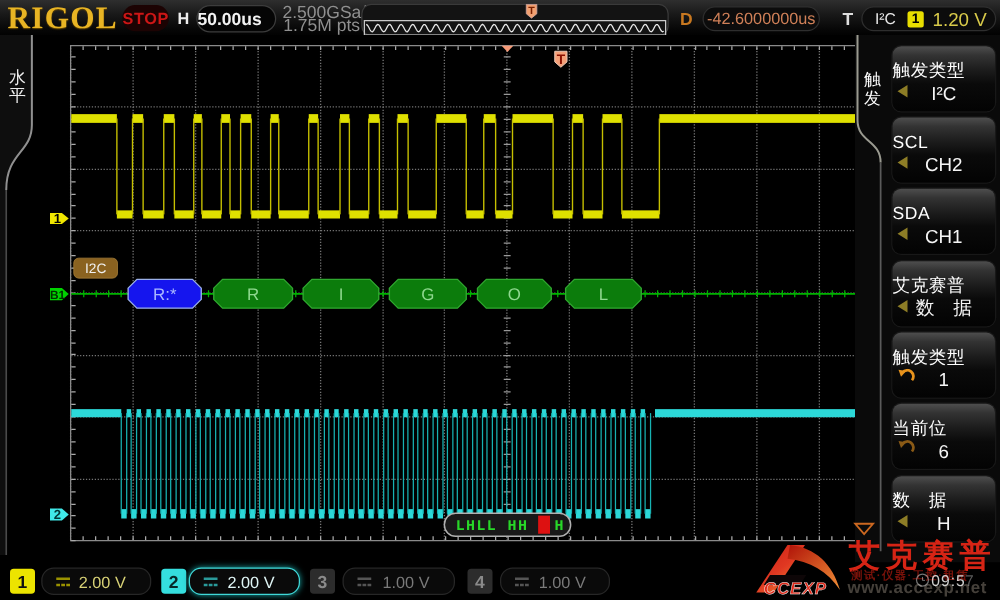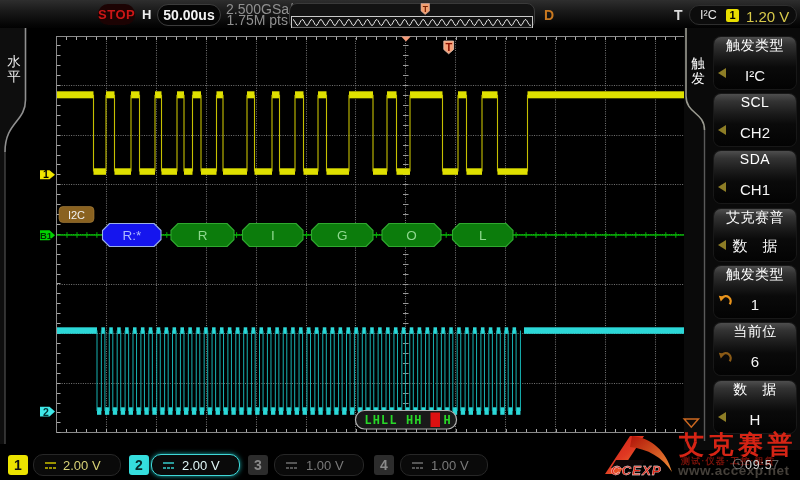--- a/index.html
+++ b/index.html
@@ -1,54 +1,56 @@
 <!DOCTYPE html>
 <html><head><meta charset="utf-8">
 <style>
 *{margin:0;padding:0;box-sizing:border-box}
 body{width:800px;height:480px;background:#000;font-family:"Liberation Sans",sans-serif;position:relative;overflow:hidden}
 #topbar{position:absolute;left:0;top:0;width:800px;height:30px;background:linear-gradient(180deg,#2e2e2e 0%,#181818 40%,#060606 80%,#000 100%)}
 #logo{position:absolute;left:6px;top:1px;font-family:"Liberation Serif",serif;font-weight:bold;font-size:25px;letter-spacing:1px;color:#e8b424;text-shadow:0 1px 1px #6a4a00}
 #stopbox{position:absolute;left:98px;top:4px;width:37px;height:21px;background:#1c0303;border-radius:10px;color:#cc1616;font-weight:bold;font-size:13px;text-align:center;line-height:21px;letter-spacing:0.5px}
 #hlab{position:absolute;left:142px;top:7px;color:#eee;font-weight:bold;font-size:13px}
-#hbox{position:absolute;left:157px;top:4px;width:64px;height:22px;background:#050505;border:1px solid #3c3c3c;border-radius:11px;color:#f2f2f2;font-size:14px;font-weight:bold;text-align:center;line-height:20px}
+#hbox{position:absolute;left:157px;top:4px;width:64px;height:22px;background:#050505;border:1px solid #3c3c3c;border-radius:11px;color:#f2f2f2;font-size:14px;font-weight:bold;line-height:20px}
 #rate{position:absolute;left:226px;top:4px;width:62px;color:#909090;font-size:14px;text-align:right;line-height:10.5px}
 #membar{position:absolute;left:289px;top:3px;width:246px;height:26px;background:#131313;border:1px solid #3a3a3a;border-radius:8px}
 #dlab{position:absolute;left:544px;top:7px;color:#c87820;font-weight:bold;font-size:14px}
 #dbox{position:absolute;left:562px;top:5px;width:94px;height:20px;background:#0c0c0c;border:1px solid #2e2e2e;border-radius:10px;color:#d08058;font-size:13px;text-align:center;line-height:18px}
 #tlab{position:absolute;left:674px;top:7px;color:#ddd;font-weight:bold;font-size:14px}
 #tbox{position:absolute;left:689px;top:5px;width:108px;height:20px;background:#0c0c0c;border:1px solid #2e2e2e;border-radius:10px}
 #tbox .i2c{position:absolute;left:10px;top:2px;color:#e8e8e8;font-size:12.5px}
 #tbox .ch1t{position:absolute;left:36px;top:2.5px;width:13px;height:13px;background:#e8de00;border-radius:2px;color:#000;font-weight:bold;font-size:11px;text-align:center;line-height:13px}
 #tbox .tv{position:absolute;left:56px;top:2px;color:#d8ca4a;font-size:15px}
 .mbtn{position:absolute;left:714px;width:82px;height:52px;border-radius:7px;background:linear-gradient(180deg,#4e4e4e 0%,#333 14%,#1b1b1b 38%,#0a0a0a 58%,#030303 100%);box-shadow:0 0 0 1px #181818}
-.mbtn .lab{position:absolute;top:0;left:0;width:100%;text-align:center;color:#fff;font-size:14px;letter-spacing:0.5px}
+.mbtn .lab{position:absolute;top:11px;left:0;width:100%;text-align:left;color:#fff;font-size:14px;letter-spacing:0.5px}
 .mbtn .val{position:absolute;bottom:5px;left:0;width:100%;text-align:center;color:#f5f5f5;font-size:15px}
 .mbtn .tri{position:absolute;left:4px;bottom:11px;width:0;height:0;border-top:5.5px solid transparent;border-bottom:5.5px solid transparent;border-right:8px solid #8d7d26}
 #botbar{position:absolute;left:0;top:450px;width:800px;height:30px;background:#000}
 .chtile{position:absolute;top:5px;width:20px;height:20px;border-radius:3px;font-weight:bold;font-size:14px;text-align:center;line-height:20px}
 .chbox{position:absolute;top:4px;height:22px;background:#0a0a0a;border:1px solid #272727;border-radius:10px;color:#ccc;font-size:13px}
 .cpl{position:absolute;left:11px;top:7px;width:11px;height:8px}
 .cpl .l1{position:absolute;left:0;top:0;width:11px;height:2px}
 .cpl .d1{position:absolute;top:5px;width:2.5px;height:2px}
 </style></head><body>
 <div id="topbar">
+<div id="logo">RIGOL</div>
 <div id="stopbox">STOP</div>
 <div id="hlab">H</div>
 <div id="hbox">50.00us</div>
 <div id="rate">2.500GSa/s<br>1.75M pts</div>
 <div id="membar">
       <svg width="246" height="26" style="position:absolute;left:-1px;top:-1px">
         <rect x="2.5" y="13.5" width="241" height="11.5" fill="none" stroke="#c9c9c9" stroke-width="1"></rect>
         <polyline points="4.0,16.5 5.0,17.2 6.0,18.8 7.0,20.8 8.0,22.2 9.0,22.4 10.0,21.3 11.0,19.4 12.0,17.6 13.0,16.6 14.0,16.8 15.0,18.3 16.0,20.3 17.0,21.9 18.0,22.5 19.0,21.8 20.0,20.1 21.0,18.1 22.0,16.7 23.0,16.6 24.0,17.7 25.0,19.7 26.0,21.5 27.0,22.5 28.0,22.1 29.0,20.6 30.0,18.7 31.0,17.0 32.0,16.5 33.0,17.3 34.0,19.0 35.0,21.0 36.0,22.3 37.0,22.4 38.0,21.2 39.0,19.2 40.0,17.4 41.0,16.5 42.0,16.9 43.0,18.5 44.0,20.4 45.0,22.0 46.0,22.5 47.0,21.6 48.0,19.9 49.0,17.9 50.0,16.7 51.0,16.7 52.0,17.9 53.0,19.9 54.0,21.6 55.0,22.5 56.0,22.0 57.0,20.4 58.0,18.5 59.0,16.9 60.0,16.5 61.0,17.4 62.0,19.2 63.0,21.2 64.0,22.4 65.0,22.3 66.0,21.0 67.0,19.0 68.0,17.3 69.0,16.5 70.0,17.0 71.0,18.7 72.0,20.6 73.0,22.1 74.0,22.5 75.0,21.5 76.0,19.7 77.0,17.7 78.0,16.6 79.0,16.7 80.0,18.1 81.0,20.1 82.0,21.8 83.0,22.5 84.0,21.9 85.0,20.3 86.0,18.3 87.0,16.8 88.0,16.6 89.0,17.6 90.0,19.4 91.0,21.3 92.0,22.4 93.0,22.2 94.0,20.8 95.0,18.8 96.0,17.2 97.0,16.5 98.0,17.2 99.0,18.8 100.0,20.8 101.0,22.2 102.0,22.4 103.0,21.3 104.0,19.4 105.0,17.6 106.0,16.6 107.0,16.8 108.0,18.3 109.0,20.3 110.0,21.9 111.0,22.5 112.0,21.8 113.0,20.1 114.0,18.1 115.0,16.7 116.0,16.6 117.0,17.7 118.0,19.7 119.0,21.5 120.0,22.5 121.0,22.1 122.0,20.6 123.0,18.7 124.0,17.0 125.0,16.5 126.0,17.3 127.0,19.0 128.0,21.0 129.0,22.3 130.0,22.4 131.0,21.2 132.0,19.2 133.0,17.4 134.0,16.5 135.0,16.9 136.0,18.5 137.0,20.4 138.0,22.0 139.0,22.5 140.0,21.6 141.0,19.9 142.0,17.9 143.0,16.7 144.0,16.7 145.0,17.9 146.0,19.9 147.0,21.6 148.0,22.5 149.0,22.0 150.0,20.4 151.0,18.5 152.0,16.9 153.0,16.5 154.0,17.4 155.0,19.2 156.0,21.2 157.0,22.4 158.0,22.3 159.0,21.0 160.0,19.0 161.0,17.3 162.0,16.5 163.0,17.0 164.0,18.7 165.0,20.6 166.0,22.1 167.0,22.5 168.0,21.5 169.0,19.7 170.0,17.7 171.0,16.6 172.0,16.7 173.0,18.1 174.0,20.1 175.0,21.8 176.0,22.5 177.0,21.9 178.0,20.3 179.0,18.3 180.0,16.8 181.0,16.6 182.0,17.6 183.0,19.4 184.0,21.3 185.0,22.4 186.0,22.2 187.0,20.8 188.0,18.8 189.0,17.2 190.0,16.5 191.0,17.2 192.0,18.8 193.0,20.8 194.0,22.2 195.0,22.4 196.0,21.3 197.0,19.4 198.0,17.6 199.0,16.6 200.0,16.8 201.0,18.3 202.0,20.3 203.0,21.9 204.0,22.5 205.0,21.8 206.0,20.1 207.0,18.1 208.0,16.7 209.0,16.6 210.0,17.7 211.0,19.7 212.0,21.5 213.0,22.5 214.0,22.1 215.0,20.6 216.0,18.7 217.0,17.0 218.0,16.5 219.0,17.3 220.0,19.0 221.0,21.0 222.0,22.3 223.0,22.4 224.0,21.2 225.0,19.2 226.0,17.4 227.0,16.5 228.0,16.9 229.0,18.5 230.0,20.4 231.0,22.0 232.0,22.5 233.0,21.6 234.0,19.9 235.0,17.9 236.0,16.7 237.0,16.7 238.0,17.9 239.0,19.9 240.0,21.6 241.0,22.5 242.0,22.0" fill="none" stroke="#e8e8e8" stroke-width="1"></polyline>
         <path d="M132,0.5 L140.5,0.5 L140.5,8 L136.2,11.5 L132,8 Z" fill="#f2a070" stroke="#caa" stroke-width="0.6"></path>
         <text x="136.3" y="8.6" font-size="8.5" font-weight="bold" fill="#7a2000" text-anchor="middle">T</text>
       </svg>
     </div>
 <div id="dlab">D</div>
+<div id="dbox">-42.6000000us</div>
 <div id="tlab">T</div>
 <div id="tbox">
       <span class="i2c">I²C</span>
       <span class="ch1t">1</span>
       <span class="tv">1.20 V</span>
     </div>
 </div>
 <svg style="position:absolute;left:0;top:0" width="800" height="480" viewBox="0 0 800 480">
     <rect x="0" y="28" width="800" height="422" fill="#000"></rect>
     <line x1="56.5" y1="36" x2="56.5" y2="433" stroke="#757575" stroke-width="1.05" stroke-dasharray="1 1.35"></line>

